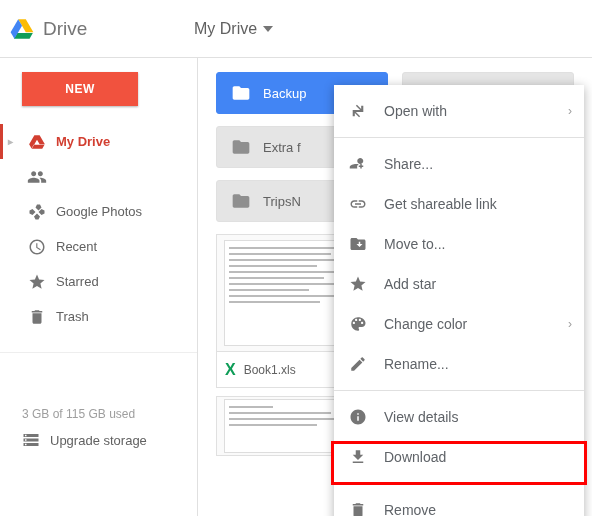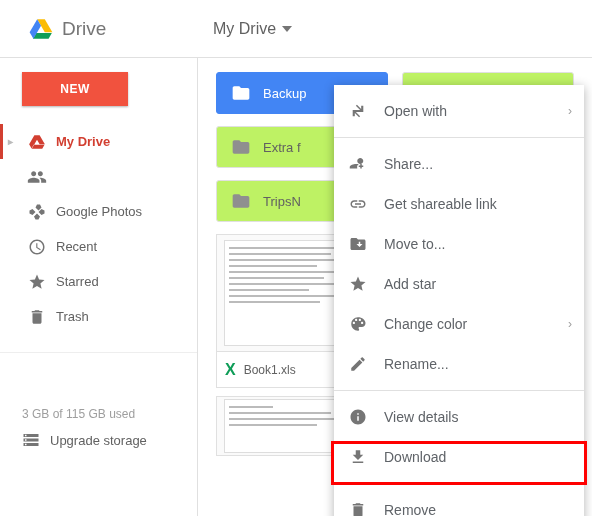--- a/index.html
+++ b/index.html
@@ -1,34 +1,34 @@
 <!DOCTYPE html>
 <html><head>
 <meta charset="utf-8">
 <style>
 * { box-sizing: border-box; margin: 0; padding: 0; }
 body { font-family: Arial, sans-serif; font-size: 13px; color: #616161; background: #fff; width: 592px; height: 516px; overflow: hidden; }
-.header { height: 58px; display: flex; align-items: center; padding-left: 28px; border-bottom: 1px solid #e0e0e0; }
+.header { height: 58px; display: flex; align-items: center; padding-left: 9px; border-bottom: 1px solid #e0e0e0; }
 .logo-wrap { display: flex; align-items: center; gap: 8px; width: 185px; }
 .app-name { font-size: 19px; color: #757575; }
 .breadcrumb { display: flex; align-items: center; gap: 6px; font-size: 16px; color: #616161; cursor: pointer; }
 .main { display: flex; height: calc(100% - 58px); }
 .sidebar { width: 198px; border-right: 1px solid #e0e0e0; padding-top: 14px; display: flex; flex-direction: column; }
-.new-btn { width: 106px; height: 34px; background: #f1523e; color: #fff; font-weight: bold; font-size: 12px; letter-spacing: 0.5px; margin-left: 22px; border: none; cursor: pointer; box-shadow: 0 1px 2px rgba(0,0,0,0.3); }
+.new-btn { width: 116px; height: 34px; background: #f1523e; color: #fff; font-weight: bold; font-size: 12px; letter-spacing: 0.5px; margin-left: 22px; border: none; cursor: pointer; box-shadow: 0 1px 2px rgba(0,0,0,0.3); }
 .nav { margin-top: 18px; }
 .nav-item { display: flex; align-items: center; height: 35px; padding-left: 8px; cursor: pointer; gap: 8px; color: #616161; font-size: 13px; }
 .nav-item.active { color: #d23f31; font-weight: bold; border-left: 3px solid #d23f31; padding-left: 5px; }
 .caret { width: 10px; font-size: 10px; color: #bbb; }
 .nav-icon { width: 22px; display: flex; justify-content: center; }
 .storage { margin-top: auto; padding: 10px 0 14px 22px; border-top: 1px solid #eee; margin-top: 18px; }
 .storage-text { font-size: 12px; color: #9e9e9e; margin-bottom: 10px; margin-top: 44px; }
 .upgrade { display: flex; align-items: center; gap: 10px; color: #616161; font-size: 13px; cursor: pointer; }
 .content { flex: 1; padding: 14px 10px 11px 18px; position: relative; }
 .folder-row { display: flex; gap: 14px; margin-bottom: 12px; }
-.folder { width: 172px; height: 42px; border: 1px solid #e0e0e0; border-radius: 3px; display: flex; align-items: center; gap: 12px; padding-left: 14px; font-size: 13px; color: #616161; cursor: pointer; background: #bef264; }
+.folder { width: 172px; height: 42px; border: 1px solid #e0e0e0; border-radius: 3px; display: flex; align-items: center; gap: 12px; padding-left: 14px; font-size: 13px; color: #616161; cursor: pointer; background: #e5e5e5; }
 .folder.selected { background: #4285f4; color: #fff; border-color: #4285f4; }
 .folder.selected svg path { fill: #fff; }
 .thumb-row { display: flex; gap: 14px; margin-top: 4px; }
 .thumb { width: 172px; }
 .thumb-img { width: 100%; height: 118px; border: 1px solid #e0e0e0; background: #fafafa; display: flex; align-items: center; justify-content: center; overflow: hidden; }
 .thumb-label { height: 36px; display: flex; align-items: center; gap: 8px; padding-left: 8px; border: 1px solid #e0e0e0; border-top: none; font-size: 12px; color: #616161; overflow: hidden; white-space: nowrap; }
 .doc-mock { width: 92%; height: 92%; background: #fff; border: 1px solid #ddd; padding: 4px; font-size: 3px; color: #999; display: flex; flex-direction: column; }
 .doc-line { height: 2px; background: #bbb; margin: 2px 0; }
 .menu { position: absolute; top: 27px; left: 136px; width: 250px; background: #fff; box-shadow: 0 2px 10px rgba(0,0,0,0.3); padding: 6px 0; z-index: 10; }
 .menu-item { height: 40px; display: flex; align-items: center; gap: 16px; padding: 0 14px; font-size: 14px; color: #5f6368; cursor: pointer; position: relative; }

